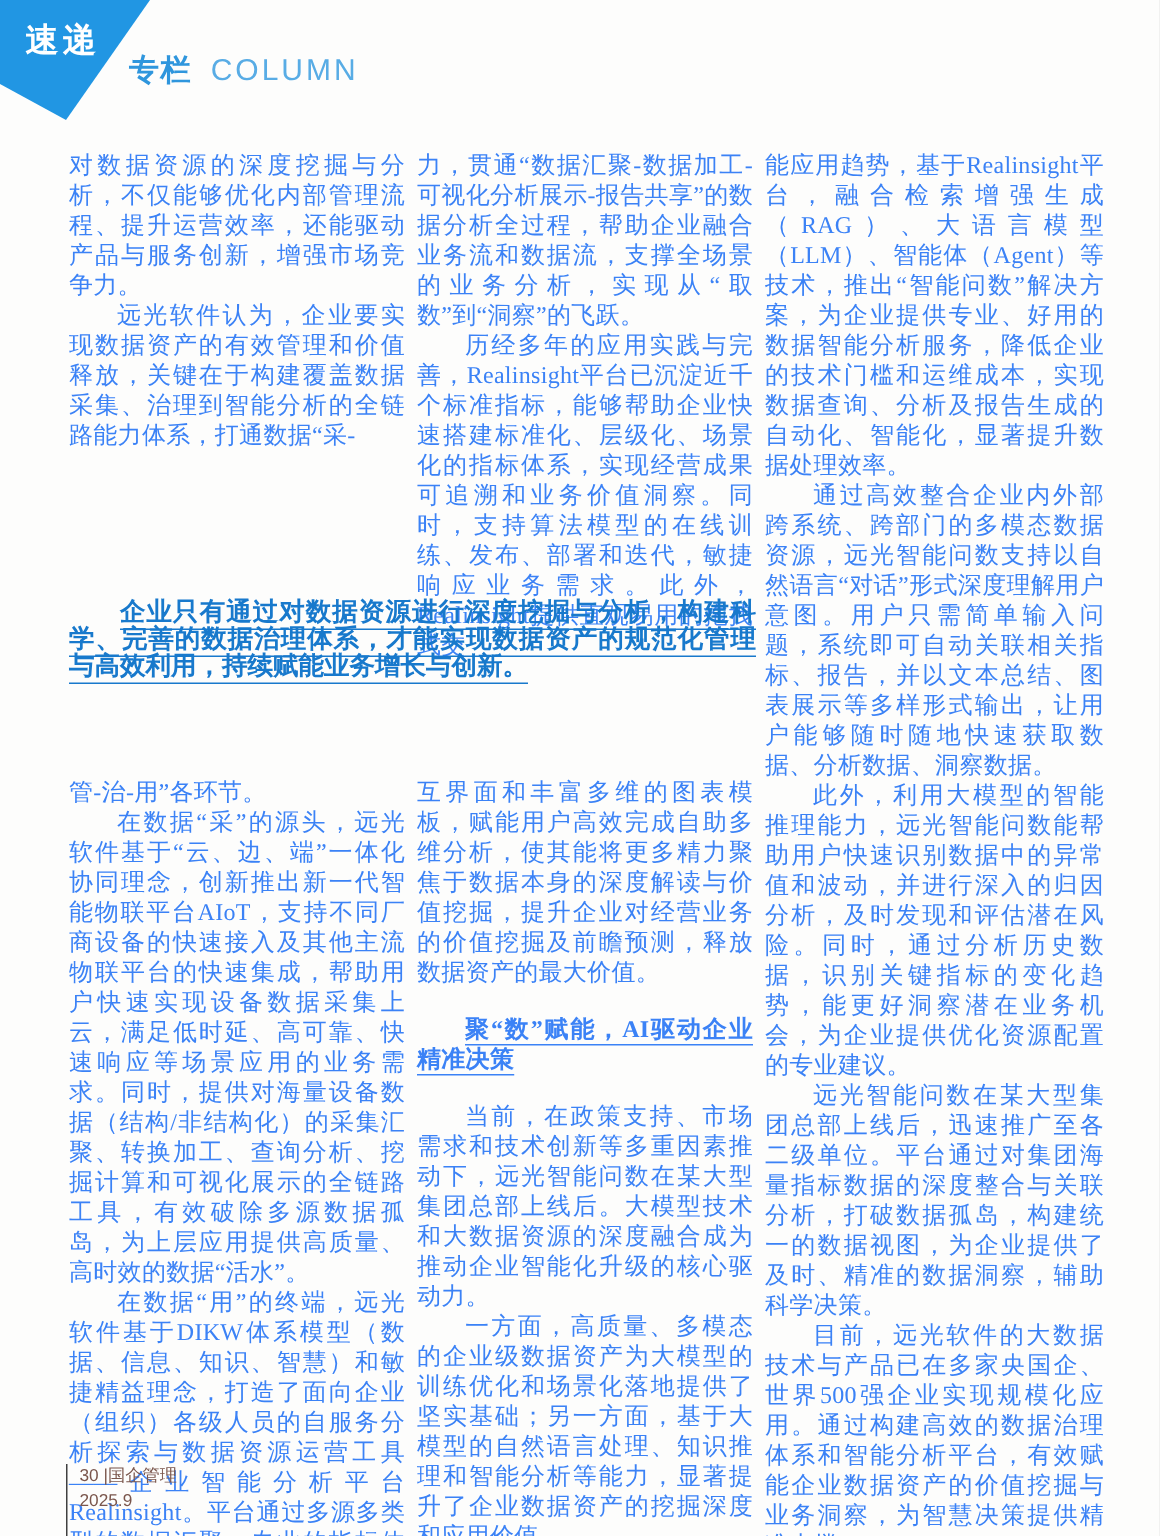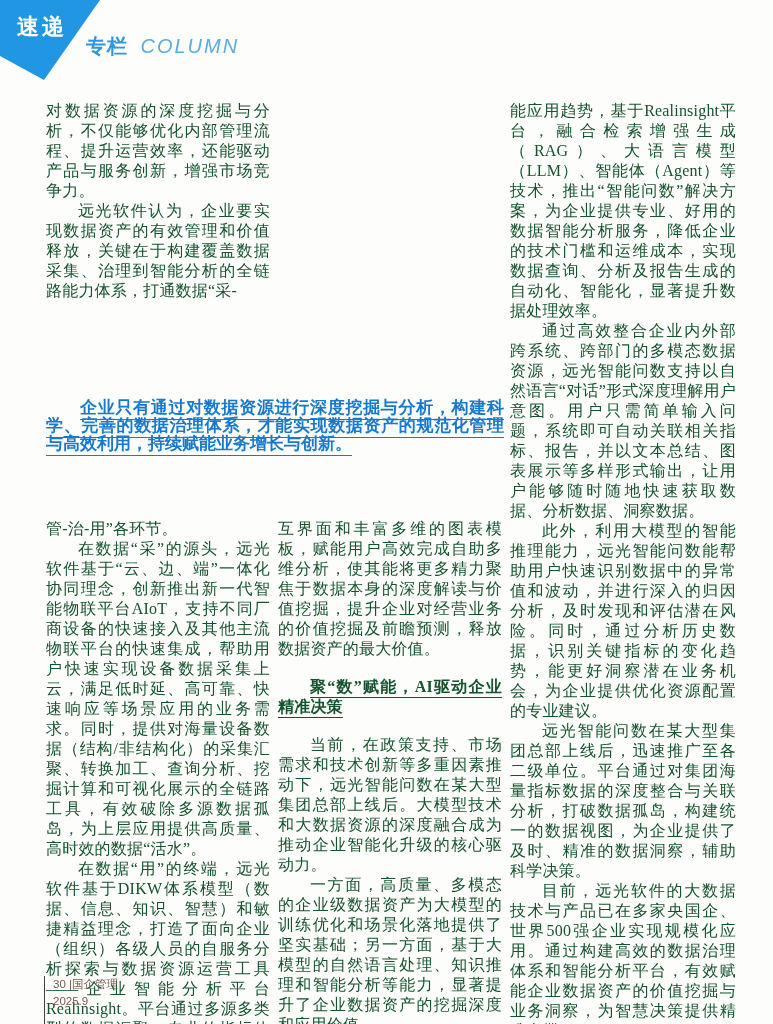--- a/index.html
+++ b/index.html
@@ -17,23 +17,23 @@
   .banner-text{
     position:absolute;left:17px;top:12px;color:#ffffff;
     font-size:22px;font-weight:bold;letter-spacing:3px;
     font-family:"Liberation Sans","DejaVu Sans",sans-serif;
   }
   .section-label{
     position:absolute;left:86px;top:33px;white-space:nowrap;
     font-family:"Liberation Sans","DejaVu Sans",sans-serif;
   }
   .section-label .zh{font-size:20px;font-weight:bold;color:#2f96dd;letter-spacing:1px;text-align:right;}
-  .section-label .en{font-size:20px;font-style:italic;color:#58ace5;letter-spacing:2px;margin-left:8px;}
+  .section-label .en{font-size:20px;color:#58ace5;letter-spacing:2px;margin-left:8px;}
   
-  .col{position:absolute;color:#14532d;}
+  .col{position:absolute;color:#3b82f6;}
   .col p{
     margin:0;font-size:16px;line-height:20px;text-align:justify;
     letter-spacing:0.2px;
   }
   .col p.indent{text-indent:2em;}
   .col1-top{left:46px;top:101px;width:224px;}
   .col2-top{left:278px;top:101px;width:224px;}
   .col3{left:510px;top:101px;width:226px;}
   .col1-bottom{left:46px;top:519px;width:224px;}
   .col2-bottom{left:278px;top:519px;width:224px;}
@@ -69,20 +69,24 @@
   <div class="section-label">
     <span class="zh">专栏</span>
     <span class="en">COLUMN</span>
   </div>
 
   <section class="col col1-top">
     <p>对数据资源的深度挖掘与分析，不仅能够优化内部管理流程、提升运营效率，还能驱动产品与服务创新，增强市场竞争力。</p>
     <p class="indent">远光软件认为，企业要实现数据资产的有效管理和价值释放，关键在于构建覆盖数据采集、治理到智能分析的全链路能力体系，打通数据“采-</p>
   </section>
 
+  <section class="col col2-top">
+    <p>力，贯通“数据汇聚-数据加工-可视化分析展示-报告共享”的数据分析全过程，帮助企业融合业务流和数据流，支撑全场景的业务分析，实现从“取数”到“洞察”的飞跃。</p>
+    <p class="indent">历经多年的应用实践与完善，Realinsight平台已沉淀近千个标准指标，能够帮助企业快速搭建标准化、层级化、场景化的指标体系，实现经营成果可追溯和业务价值洞察。同时，支持算法模型的在线训练、发布、部署和迭代，敏捷响应业务需求。此外，Realinsight提供直观易用的拖拽式交</p>
+  </section>
 
   <blockquote class="pull-quote">企业只有通过对数据资源进行深度挖掘与分析，构建科学、完善的数据治理体系，才能实现数据资产的规范化管理与高效利用，持续赋能业务增长与创新。</blockquote>
 
   <section class="col col1-bottom">
     <p>管-治-用”各环节。</p>
     <p class="indent">在数据“采”的源头，远光软件基于“云、边、端”一体化协同理念，创新推出新一代智能物联平台AIoT，支持不同厂商设备的快速接入及其他主流物联平台的快速集成，帮助用户快速实现设备数据采集上云，满足低时延、高可靠、快速响应等场景应用的业务需求。同时，提供对海量设备数据（结构/非结构化）的采集汇聚、转换加工、查询分析、挖掘计算和可视化展示的全链路工具，有效破除多源数据孤岛，为上层应用提供高质量、高时效的数据“活水”。</p>
     <p class="indent">在数据“用”的终端，远光软件基于DIKW体系模型（数据、信息、知识、智慧）和敏捷精益理念，打造了面向企业（组织）各级人员的自服务分析探索与数据资源运营工具——企业智能分析平台Realinsight。平台通过多源多类型的数据汇聚、专业的指标体系构建、可视化的数据建模、高效的多维分析展示及快速检索的能</p>
   </section>
 
   <section class="col col2-bottom">

